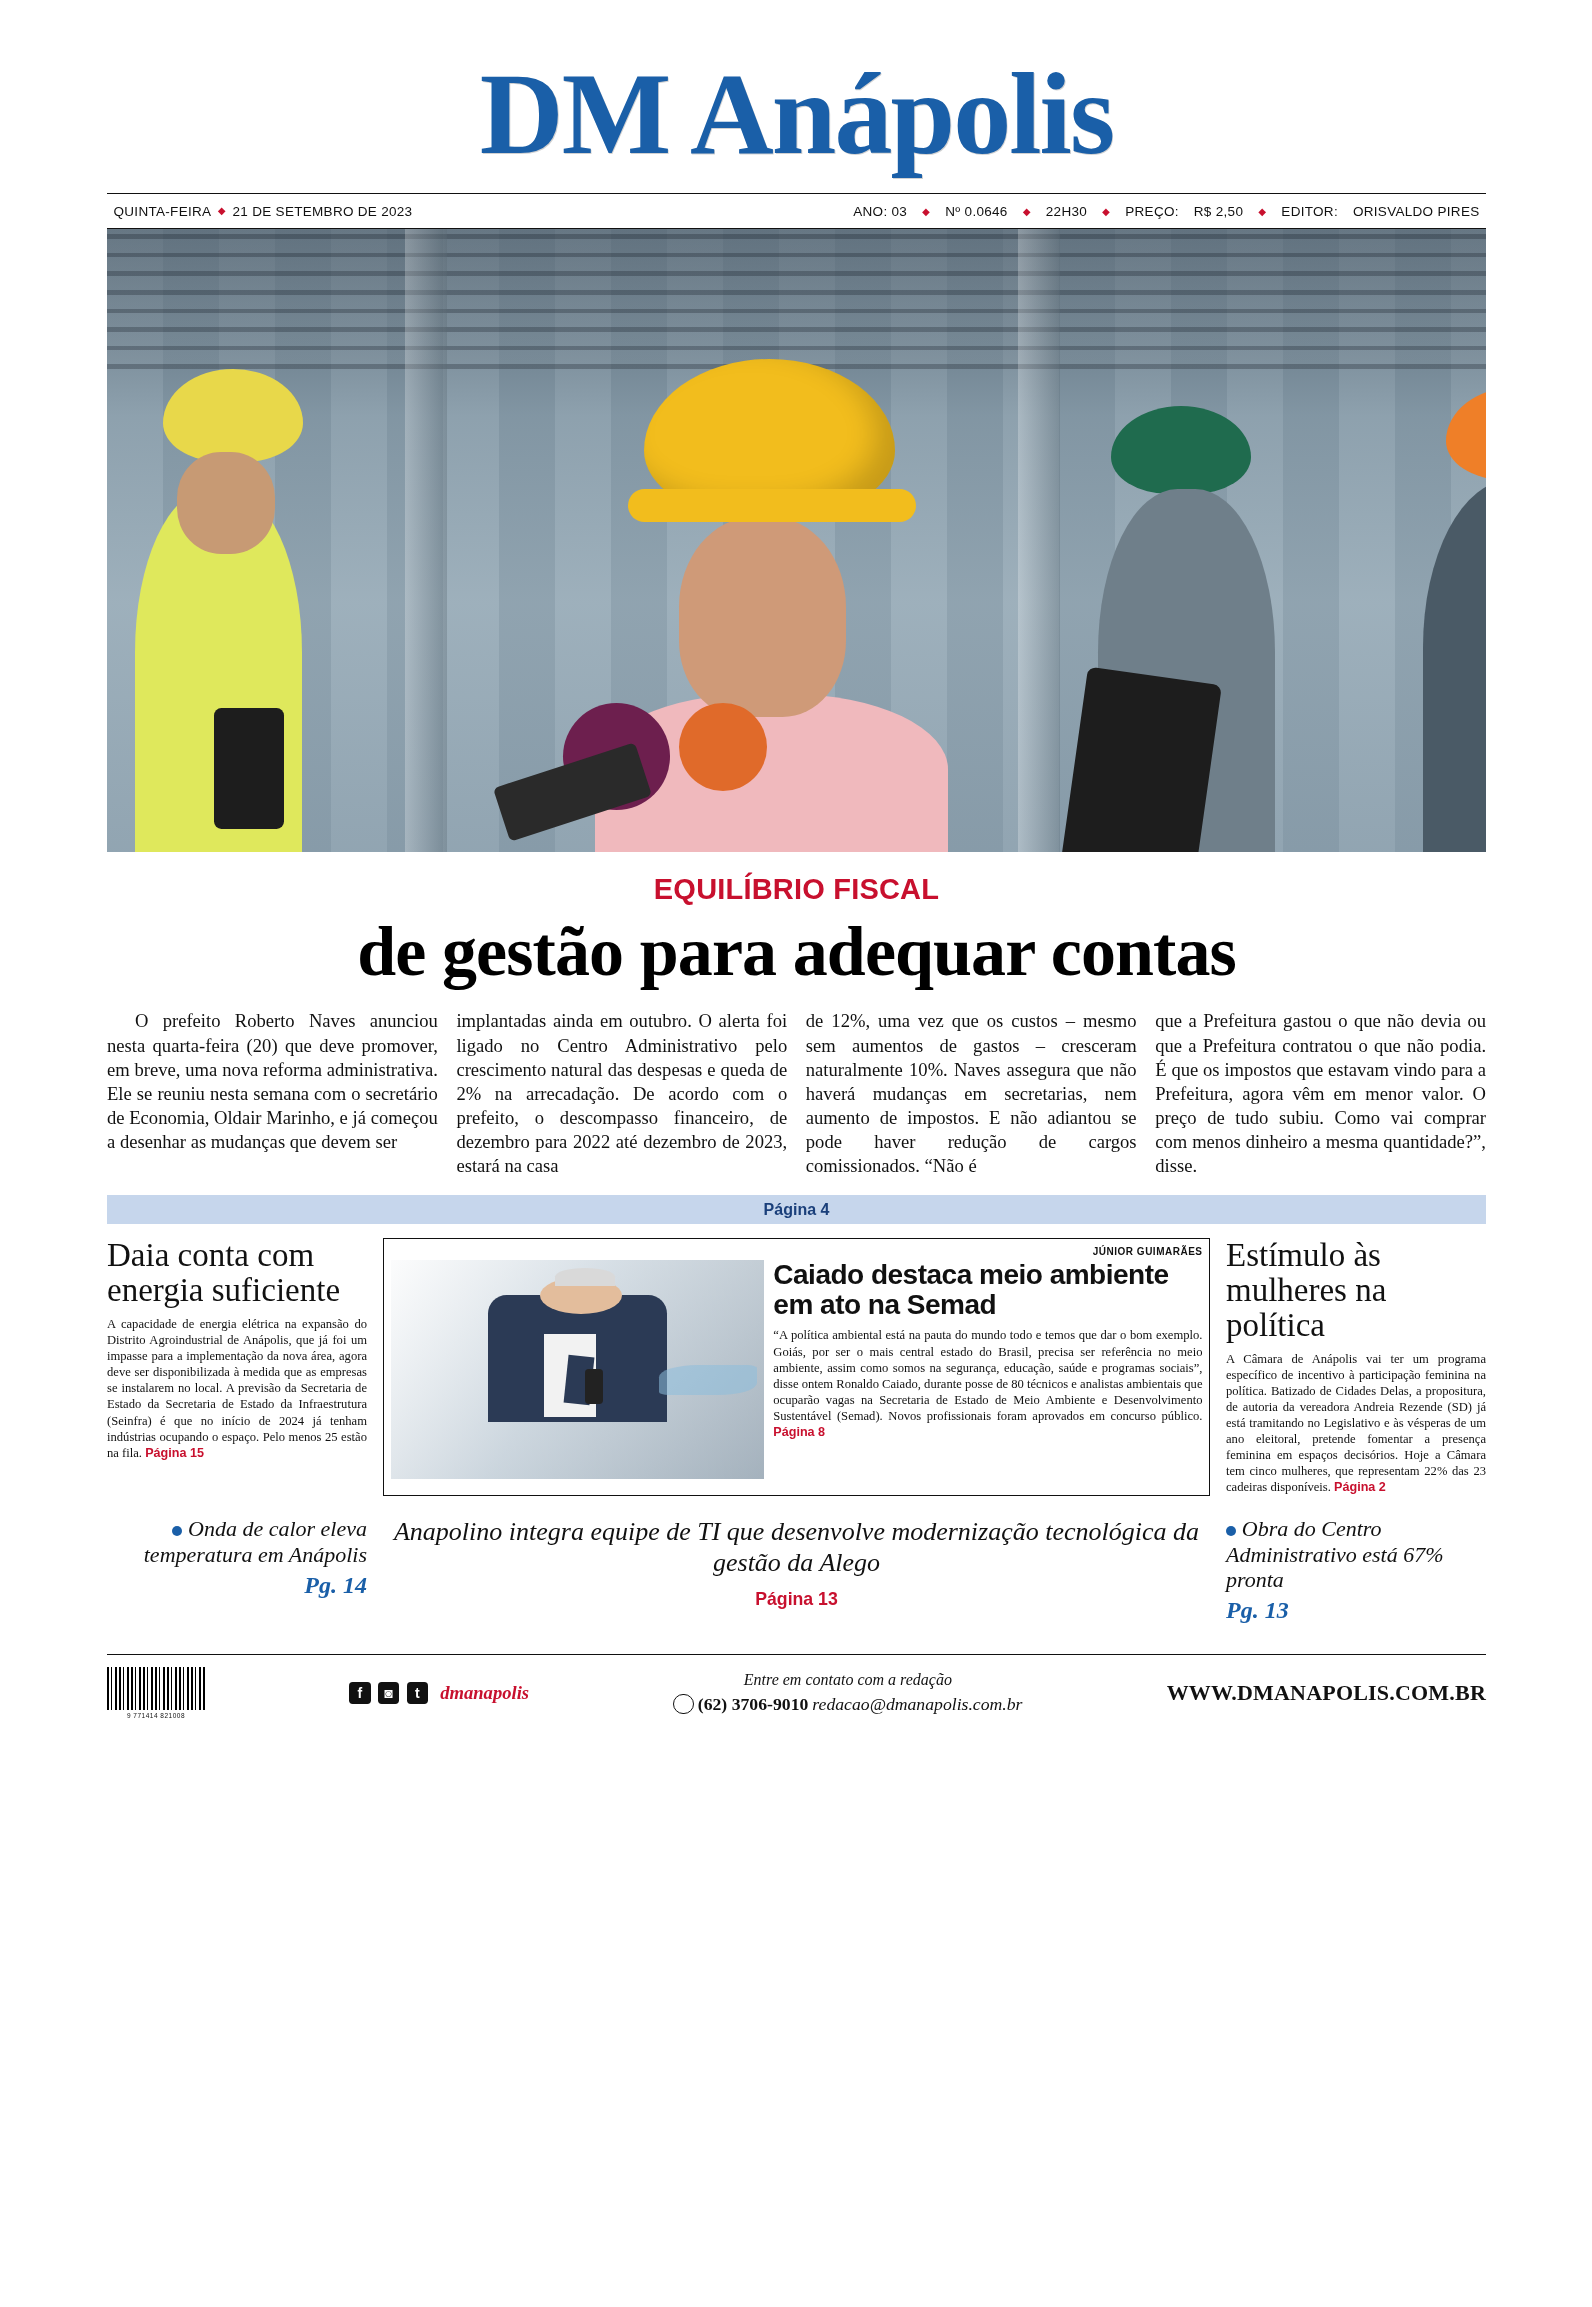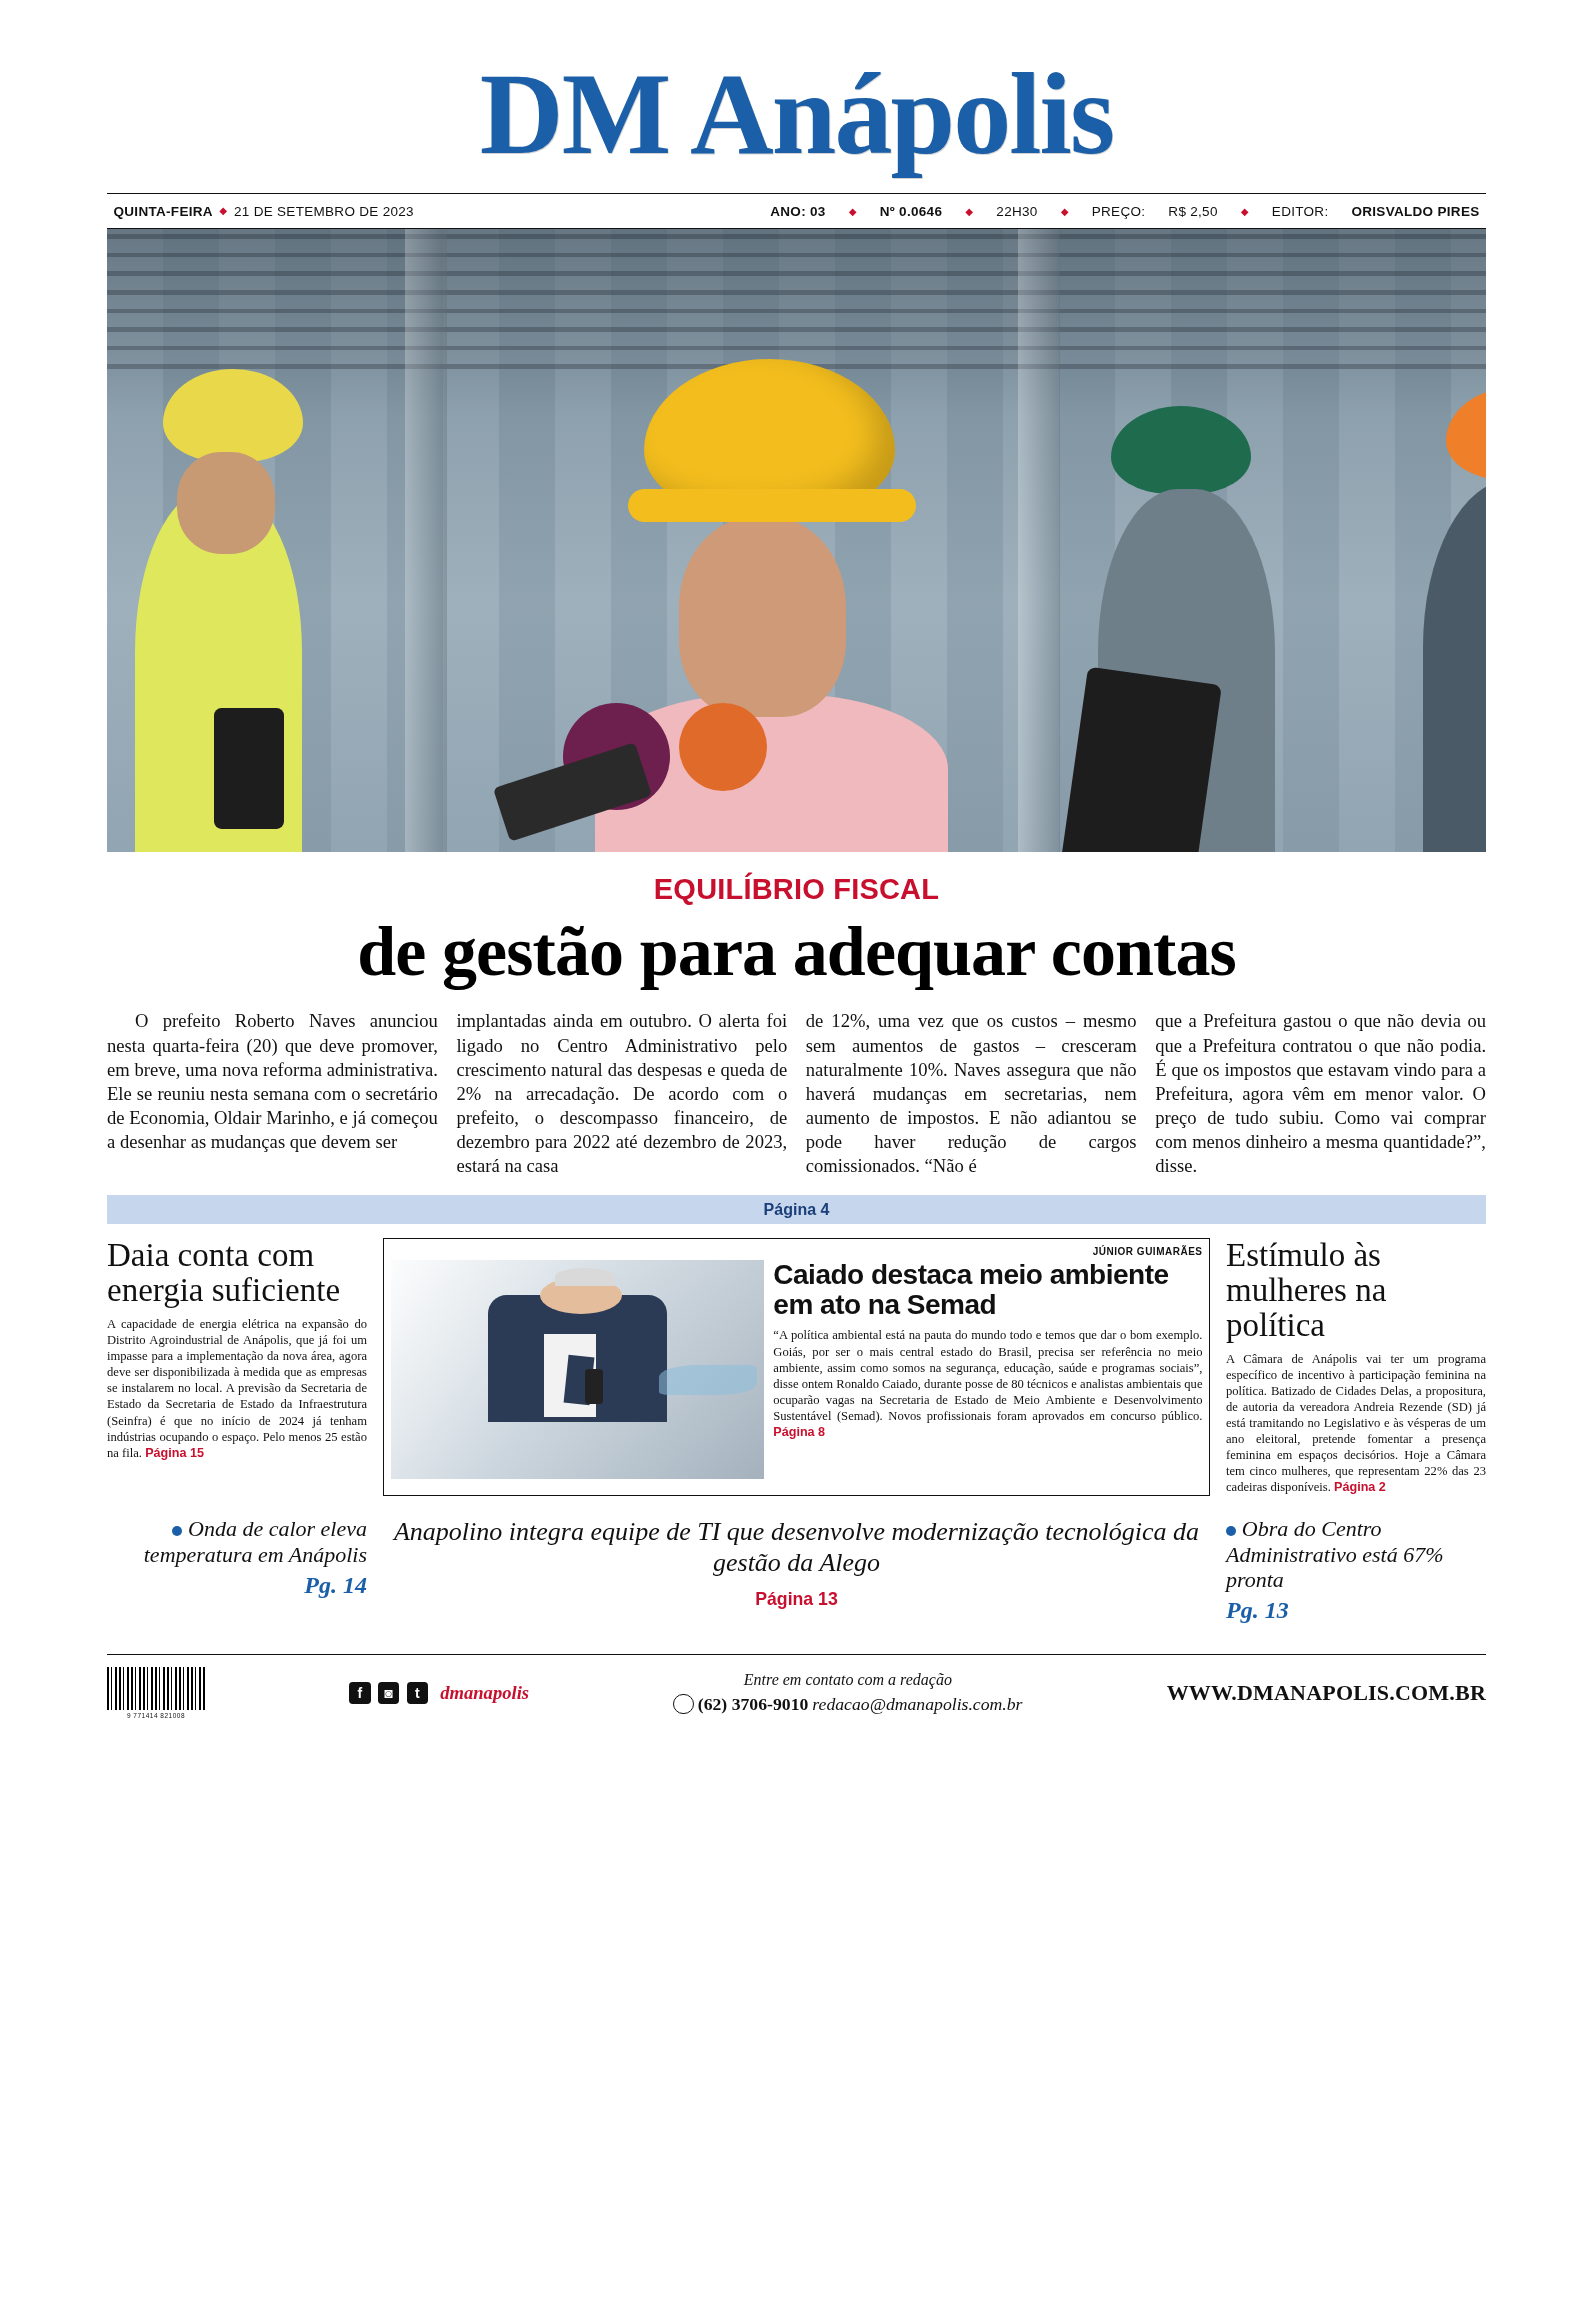--- a/index.html
+++ b/index.html
@@ -60,22 +60,22 @@
     height: 34px;
     display: flex;
     align-items: center;
     justify-content: space-between;
     font-family: "Liberation Sans", sans-serif;
     font-size: 13.5px;
     letter-spacing: 0.3px;
     padding: 0 6.5px;
   }
   .infobar .left { display: flex; align-items: center; gap: 6.5px; }
-  .infobar .right { display: flex; align-items: center; gap: 23px; }
-  .bold { font-weight: bold; text-align: right; }
+  .infobar .right { display: flex; align-items: center; gap: 15px; }
+  .bold { font-weight: normal; text-align: right; }
   .dia { color: #c8102e; font-size: 10.2px; line-height: 1; }
   .infobar .sep { color: #c8102e; font-size: 10.2px; }
 
   
   .credit-line {
     text-align: right;
     font-family: "Liberation Sans", sans-serif;
     font-weight: bold;
     font-size: 9.8px;
     letter-spacing: 0.5px;

